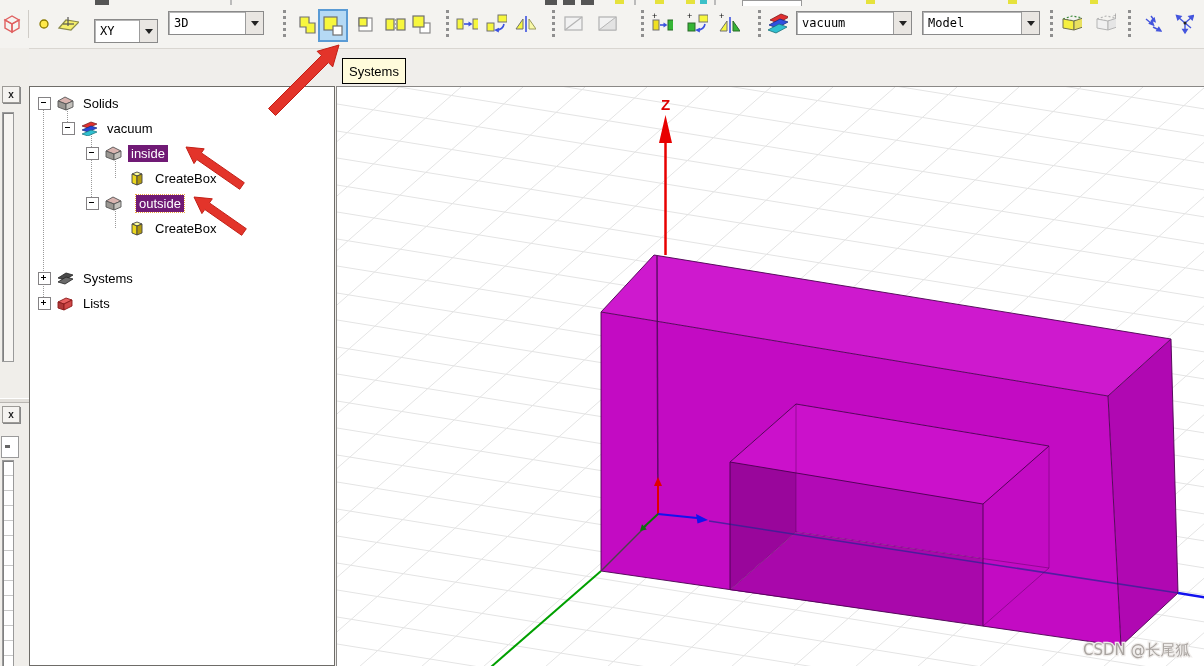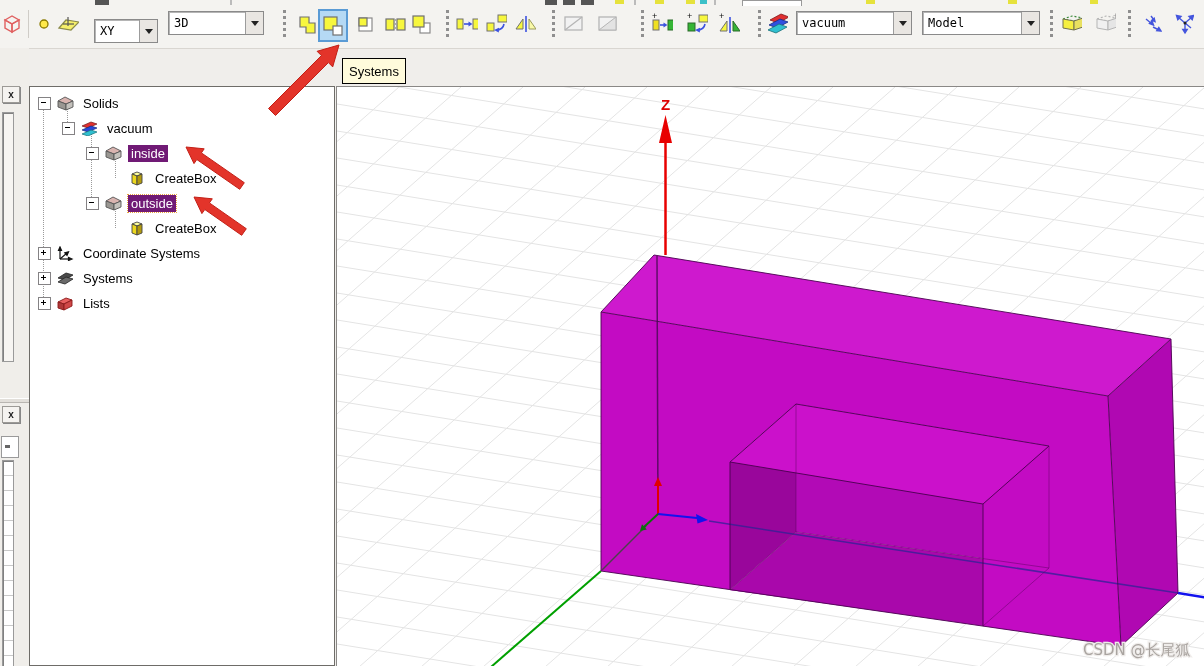--- a/index.html
+++ b/index.html
@@ -34,21 +34,21 @@
   
   .treepanel{position:absolute;left:29px;top:86px;width:306px;height:580px;background:#fff;border:1px solid #6e6c68;box-sizing:border-box;}
   .trow{position:absolute;left:0;height:25px;display:flex;align-items:center;white-space:nowrap;}
   .pmbox{width:11px;height:11px;border:1px solid #848284;background:#fff;position:relative;flex:none;margin-right:5px;}
   .pmbox i{position:absolute;background:#000;}
   .pmbox .ph{left:2px;top:4px;width:5px;height:1px;}
   .pmbox .pv{left:4px;top:2px;width:1px;height:5px;}
   .ticon{width:19px;height:15px;flex:none;margin-right:5px;}
   .tlabel{font-size:13px;color:#000;padding:1px 3px;}
   .tlabel.sel{background:#701a75;color:#fff;}
-  .tlabel.focus{outline:1px dotted #e8a33d;}
+  .tlabel.focus{outline:1px dotted #e8a33d;margin-left:8px;}
   .dotv{position:absolute;width:0;border-left:1px dotted #9a9a9a;}
 
   
   .viewport{position:absolute;left:336px;top:86px;width:868px;height:580px;background:#fff;border-left:1px solid #8a8886;border-top:1px solid #8a8886;}
 
   
   .tooltip{position:absolute;left:342px;top:58px;width:64px;height:26px;background:#fffbdc;border:1px solid #000;box-sizing:border-box;display:flex;align-items:center;justify-content:center;font-size:13px;color:#000;z-index:40;}
 
   .overlay{position:absolute;left:0;top:0;z-index:50;pointer-events:none;}
 </style>
@@ -358,35 +358,20 @@
 
     <div class="trow" style="top:129px;padding-left:98px">
       <span class="ticon"><svg width="19" height="15">
             <polygon points="4,3 9,1 14,3 9,5" fill="#ffffa0" stroke="#444" stroke-width="0.9"></polygon>
             <polygon points="4,3 9,5 9,14 4,12" fill="#ecd820" stroke="#444" stroke-width="0.9"></polygon>
             <polygon points="14,3 9,5 9,14 14,12" fill="#b29a10" stroke="#444" stroke-width="0.9"></polygon>
           </svg></span>
       <span class="tlabel">CreateBox</span>
     </div>
 
-    <div class="trow" style="top:154px;padding-left:8px">
-      <span class="pmbox">
-          <i class="ph"></i>
-          <i class="pv"></i>
-        </span>
-      <span class="ticon"><svg width="19" height="15" stroke="#111" stroke-width="1.2" fill="#111">
-            <line x1="4" y1="13" x2="4" y2="3"></line>
-            <polygon points="4,1 2.5,4.5 5.5,4.5"></polygon>
-            <line x1="4" y1="13" x2="14" y2="13"></line>
-            <polygon points="16,13 12.5,11.5 12.5,14.5"></polygon>
-            <line x1="4" y1="13" x2="11" y2="7"></line>
-            <polygon points="12.5,5.8 8.8,6.8 11,9.3"></polygon>
-          </svg></span>
-      <span class="tlabel">Coordinate Systems</span>
-    </div>
 
     <div class="trow" style="top:179px;padding-left:8px">
       <span class="pmbox">
           <i class="ph"></i>
           <i class="pv"></i>
         </span>
       <span class="ticon"><svg width="19" height="15">
             <polygon points="2,7 10,2 17,4 9,9" fill="#4a4a4a" stroke="#222" stroke-width="0.8"></polygon>
             <polygon points="2,11 10,6 17,8 9,13" fill="#6a6a6a" stroke="#222" stroke-width="0.8"></polygon>
           </svg></span>

